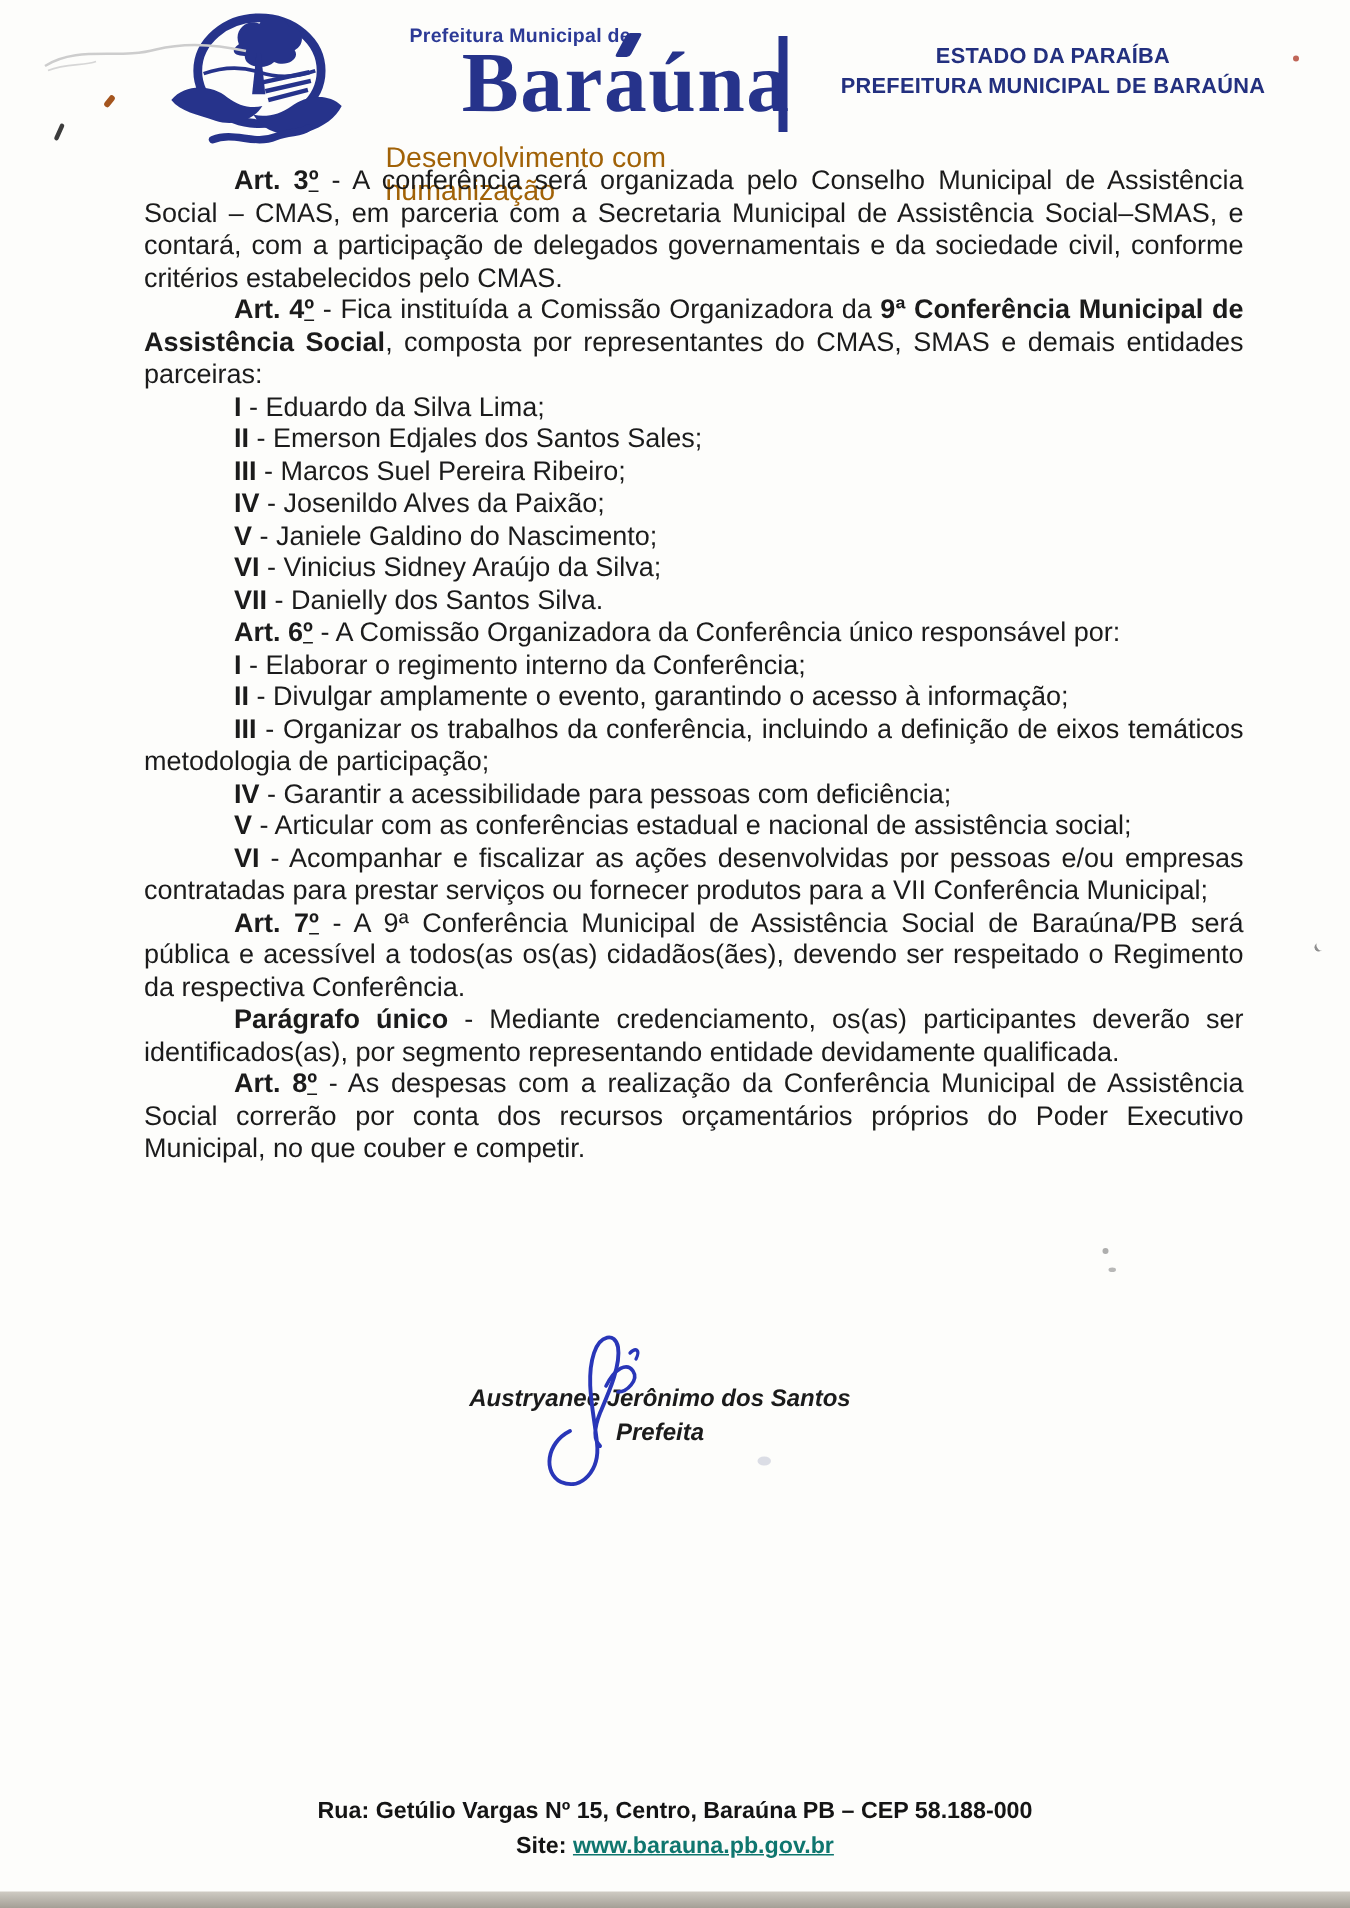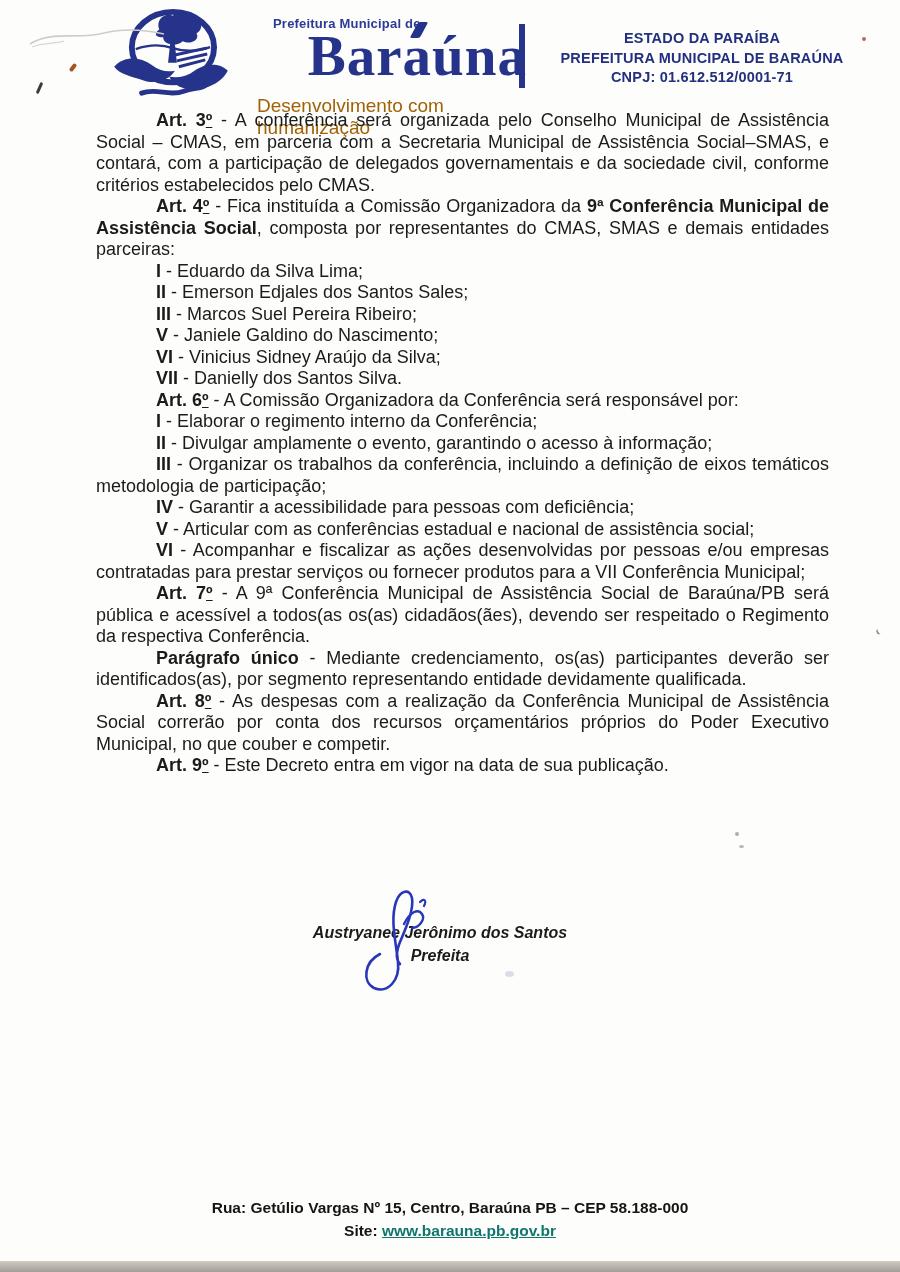--- a/index.html
+++ b/index.html
@@ -80,52 +80,51 @@
     <div class="brand">Baraúna</div>
     <div class="tagline">Desenvolvimento com humanização</div>
   </div>
   <div class="logo-flourish"></div>
 
   <div class="header-bar"></div>
 
   <div class="org">
     <div>ESTADO DA PARAÍBA</div>
     <div>PREFEITURA MUNICIPAL DE BARAÚNA</div>
-    <div>CNPJ: 01.612.512/0001-71</div>
   </div>
 
   <div class="doc">
 
     <p><b><span>Art. 3</span><span class="ord">º</span></b><span> - A conferência será organizada pelo Conselho Municipal de Assistência Social – CMAS, em parceria com a Secretaria Municipal de Assistência Social–SMAS, e contará, com a participação de delegados governamentais e da sociedade civil, conforme critérios estabelecidos pelo CMAS.</span></p>
 
     <p class="mt-art4"><b><span>Art. 4</span><span class="ord">º</span></b><span> - Fica instituída a Comissão Organizadora da </span><b>9ª Conferência Municipal de Assistência Social</b><span>, composta por representantes do CMAS, SMAS e demais entidades parceiras:</span></p>
 
     <p><b>I</b><span> - Eduardo da Silva Lima;</span></p>
     <p><b>II</b><span> - Emerson Edjales dos Santos Sales;</span></p>
     <p><b>III</b><span> - Marcos Suel Pereira Ribeiro;</span></p>
+    <p><b>IV</b><span> - Josenildo Alves da Paixão;</span></p>
     <p><b>V</b><span> - Janiele Galdino do Nascimento;</span></p>
     <p><b>VI</b><span> - Vinicius Sidney Araújo da Silva;</span></p>
     <p><b>VII</b><span> - Danielly dos Santos Silva.</span></p>
 
-    <p class="mt-art6"><b><span>Art. 6</span><span class="ord">º</span></b><span> - A Comissão Organizadora da Conferência será responsável por:</span></p>
+    <p class="mt-art6"><b><span>Art. 6</span><span class="ord">º</span></b><span> - A Comissão Organizadora da Conferência único responsável por:</span></p>
 
     <p><b>I</b><span> - Elaborar o regimento interno da Conferência;</span></p>
     <p><b>II</b><span> - Divulgar amplamente o evento, garantindo o acesso à informação;</span></p>
     <p><b>III</b><span> - Organizar os trabalhos da conferência, incluindo a definição de eixos temáticos metodologia de participação;</span></p>
     <p><b>IV</b><span> - Garantir a acessibilidade para pessoas com deficiência;</span></p>
     <p><b>V</b><span> - Articular com as conferências estadual e nacional de assistência social;</span></p>
     <p><b>VI</b><span> - Acompanhar e fiscalizar as ações desenvolvidas por pessoas e/ou empresas contratadas para prestar serviços ou fornecer produtos para a VII Conferência Municipal;</span></p>
 
     <p class="mt-art7"><b><span>Art. 7</span><span class="ord">º</span></b><span> - A 9ª Conferência Municipal de Assistência Social de Baraúna/PB será pública e acessível a todos(as os(as) cidadãos(ães), devendo ser respeitado o Regimento da respectiva Conferência.</span></p>
 
     <p><b>Parágrafo único</b><span> - Mediante credenciamento, os(as) participantes deverão ser identificados(as), por segmento representando entidade devidamente qualificada.</span></p>
 
     <p class="mt-art8"><b><span>Art. 8</span><span class="ord">º</span></b><span> - As despesas com a realização da Conferência Municipal de Assistência Social correrão por conta dos recursos orçamentários próprios do Poder Executivo Municipal, no que couber e competir.</span></p>
 
-    <p class="mt-art9"><b><span>Art. 9</span><span class="ord">º</span></b><span> - Este Decreto entra em vigor na data de sua publicação.</span></p>
 
   </div>
 
   <div class="sig">
     <div>Austryanee Jerônimo dos Santos</div>
     <div>Prefeita</div>
   </div>
   <div class="sig-ink">
     <svg viewBox="0 0 90 114" width="90" height="114">
       <path d="M20,70 C4,78 2,98 14,104 C28,110 40,96 38,78 C36,58 30,36 36,18 C40,6 50,4 52,14 C54,26 46,44 40,58 C36,68 36,76 40,80" fill="none" stroke="#2936b8" stroke-width="2.6" stroke-linecap="round"></path>

